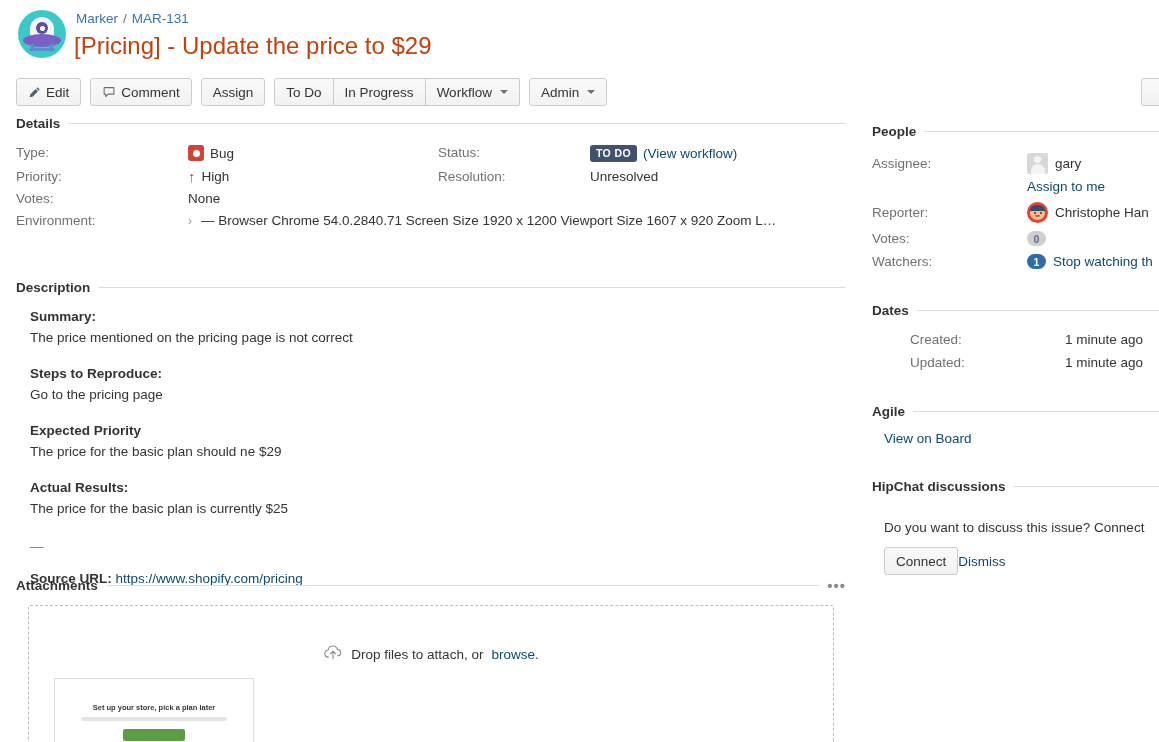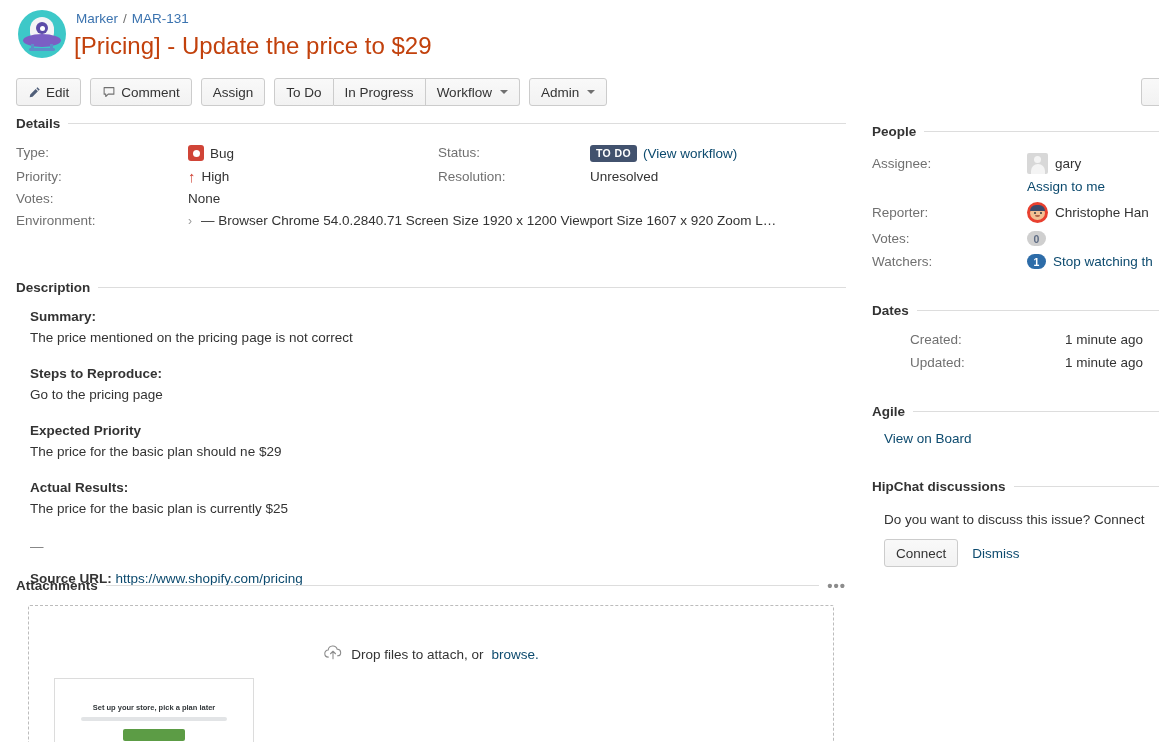--- a/index.html
+++ b/index.html
@@ -207,23 +207,23 @@
     font-size: 10.5px; font-weight: bold; color: #ffffff;
   }
   .badge-grey { background: #cfcfcf; color: #5e6c84; }
   .badge-blue { background: #2d6ca8; }
 
   .dates-grid {
     margin-top: 14px; display: grid; grid-template-columns: 155px auto;
     row-gap: 8px; font-size: 13.5px; margin-left: 38px;
   }
   .agile-body { margin-top: 12px; padding-left: 12px; font-size: 13.5px; }
-  .hip-body { margin-top: 18px; padding-left: 12px; font-size: 13.5px; color: #333; }
+  .hip-body { margin-top: 26px; padding-left: 12px; font-size: 13.5px; color: #333; }
   .hip-text { white-space: nowrap; overflow: hidden; }
-  .hip-actions { margin-top: 12px; display: flex; align-items: center; gap: 14px; }
+  .hip-actions { margin-top: 12px; display: flex; align-items: center; }
 </style>
 </head>
 <body>
 
 <div class="page">
 
   <div class="header">
     <div class="avatar-project">
       <div class="ufo-body"></div>
       <div class="ufo-eye-outer"></div>

